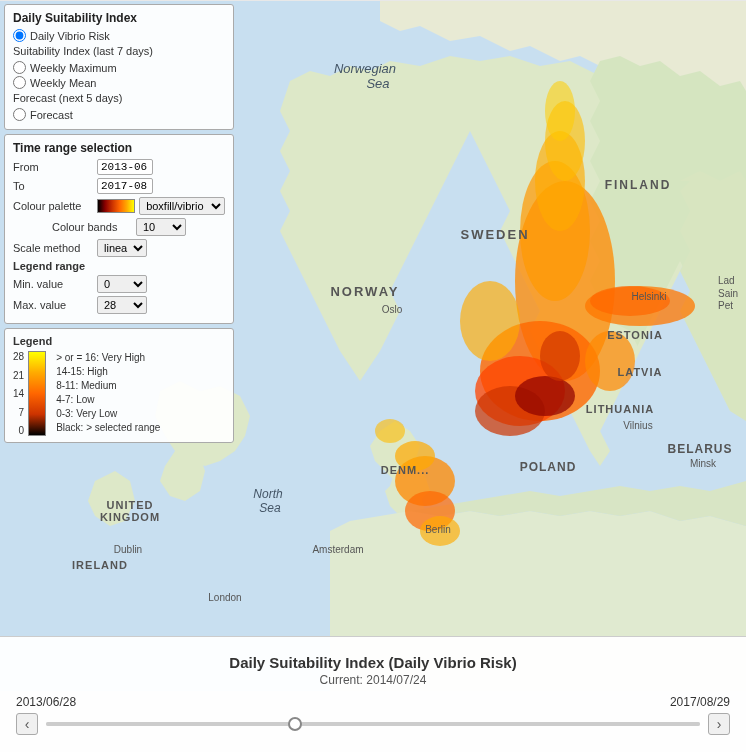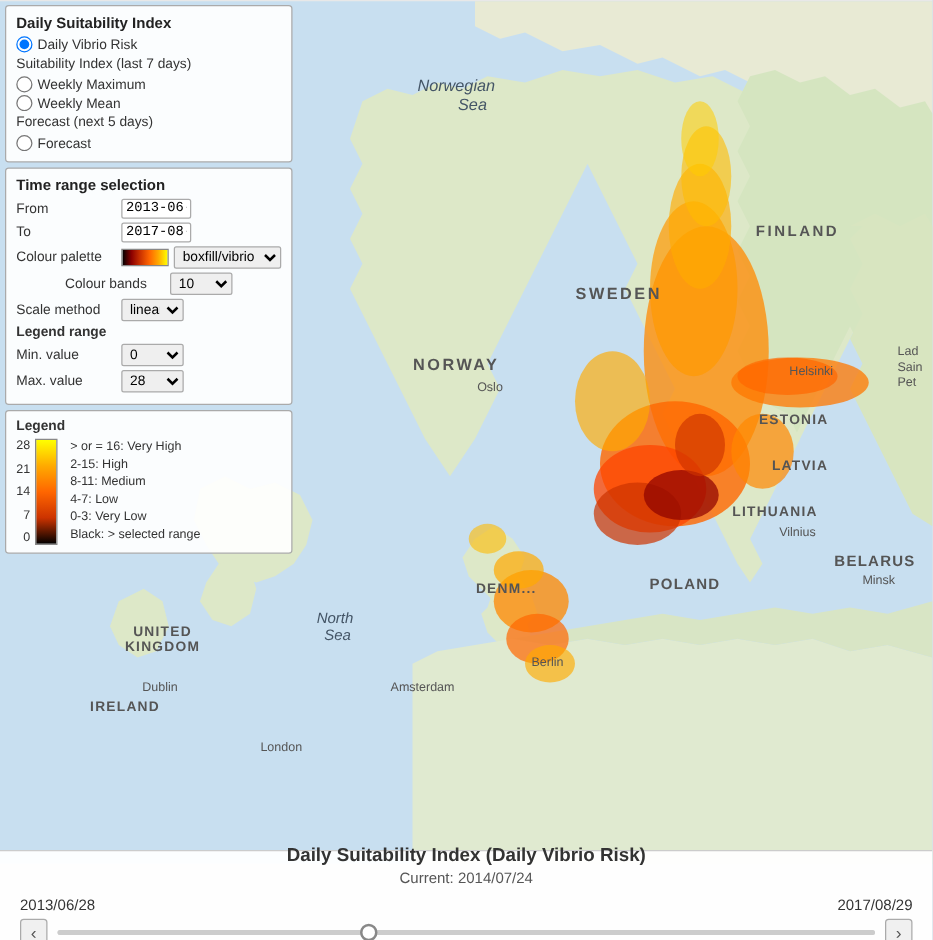--- a/index.html
+++ b/index.html
@@ -192,21 +192,21 @@
       width: 100%;
       height: 100%;
     }
 
     
     .timeline-panel {
       position: absolute;
       bottom: 0;
       left: 0;
       right: 0;
-      height: 72px;
+      height: 116px;
       background: rgba(255,255,255,0.95);
       border-top: 1px solid #ccc;
       display: flex;
       flex-direction: column;
       align-items: center;
       justify-content: center;
       padding: 8px 16px;
     }
 
     .timeline-title {
@@ -464,21 +464,21 @@
             <span>21</span>
             <span>14</span>
             <span>7</span>
             <span>0</span>
           </div>
           <div style="width:18px; height:85px; background: linear-gradient(to bottom, #ffff00 0%, #ffaa00 25%, #ff6600 50%, #cc3300 75%, #000000 100%); border:1px solid #888;"></div>
         </div>
       </div>
       <div class="legend-text-items">
         <div style="font-size:10px; color:#333; line-height:1.4;">&gt; or = 16: Very High</div>
-        <div style="font-size:10px; color:#333; line-height:1.4;">2-15: High</div>
+        <div style="font-size:10px; color:#333; line-height:1.4;">14-15: High</div>
         <div style="font-size:10px; color:#333; line-height:1.4;">8-11: Medium</div>
         <div style="font-size:10px; color:#333; line-height:1.4;">4-7: Low</div>
         <div style="font-size:10px; color:#333; line-height:1.4;">0-3: Very Low</div>
         <div style="font-size:10px; color:#333; line-height:1.4;">Black: &gt; selected range</div>
       </div>
     </div>
   </div>
 </div>
 
 <div class="timeline-panel">

